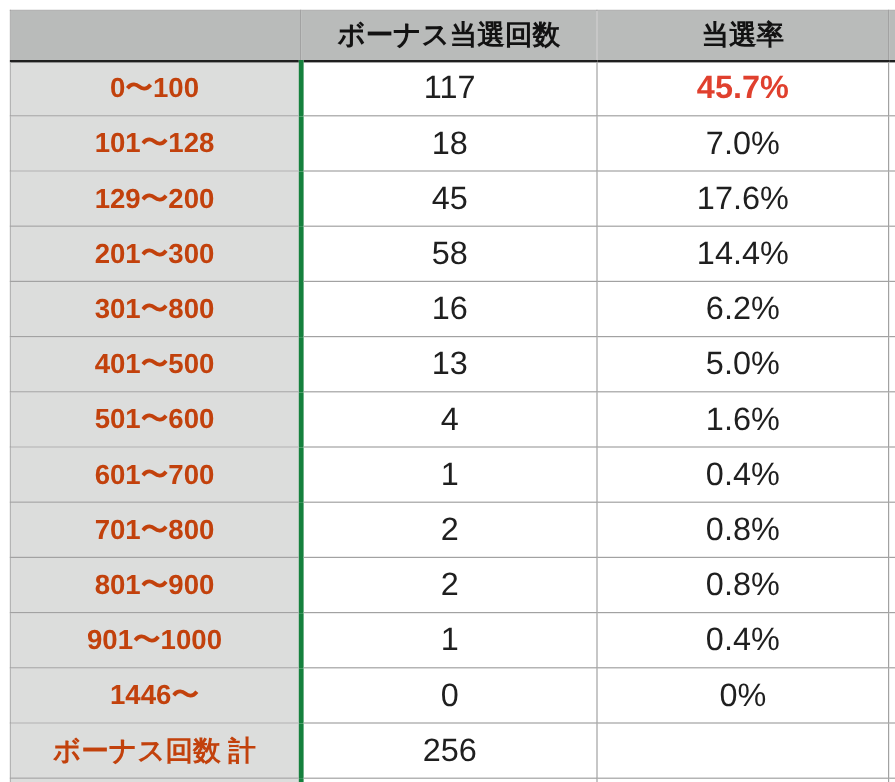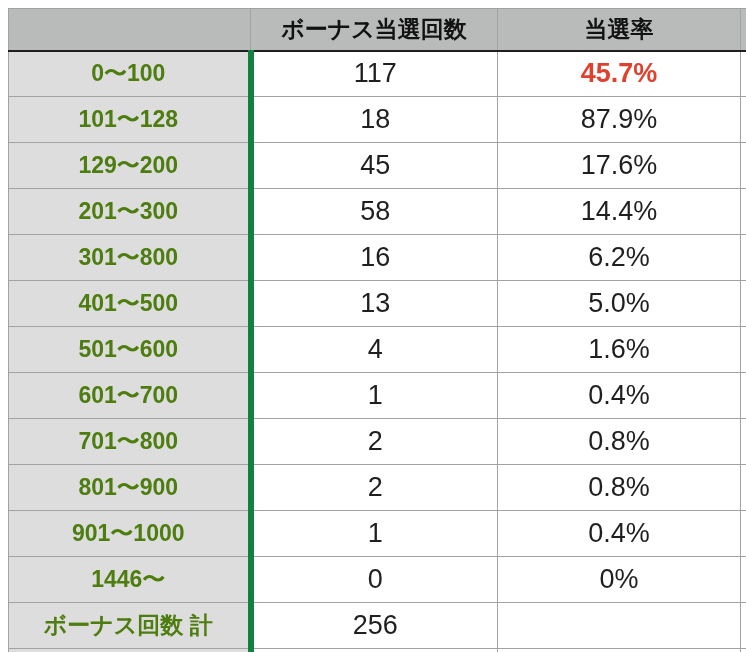--- a/index.html
+++ b/index.html
@@ -42,24 +42,24 @@
   thead th {
     background: #b9bbba;
     border-bottom: 2px solid #1f1f1f;
     font-size: 23px;
     font-weight: bold;
     color: #121212;
   }
   tbody tr { height: 46px; }
   td.range {
     background: #dcdddc;
-    border-right: 6px solid #15803d;
+    border-right: 4px solid #15803d;
     font-size: 23px;
     font-weight: bold;
-    color: #4d7c0f;
+    color: #c2410c;
   }
   td.count, td.rate {
     background: #ffffff;
     font-size: 27px;
     font-weight: normal;
     color: #1f1f1f;
   }
   td.rate.highlight {
     color: #e0402e;
     font-weight: bold;
@@ -89,21 +89,21 @@
     <tbody>
       <tr>
         <td class="range">0〜100</td>
         <td class="count">117</td>
         <td class="rate highlight">45.7%</td>
         <td class="stub"></td>
       </tr>
       <tr>
         <td class="range">101〜128</td>
         <td class="count">18</td>
-        <td class="rate">87.9%</td>
+        <td class="rate">7.0%</td>
         <td class="stub"></td>
       </tr>
       <tr>
         <td class="range">129〜200</td>
         <td class="count">45</td>
         <td class="rate">17.6%</td>
         <td class="stub"></td>
       </tr>
       <tr>
         <td class="range">201〜300</td>

